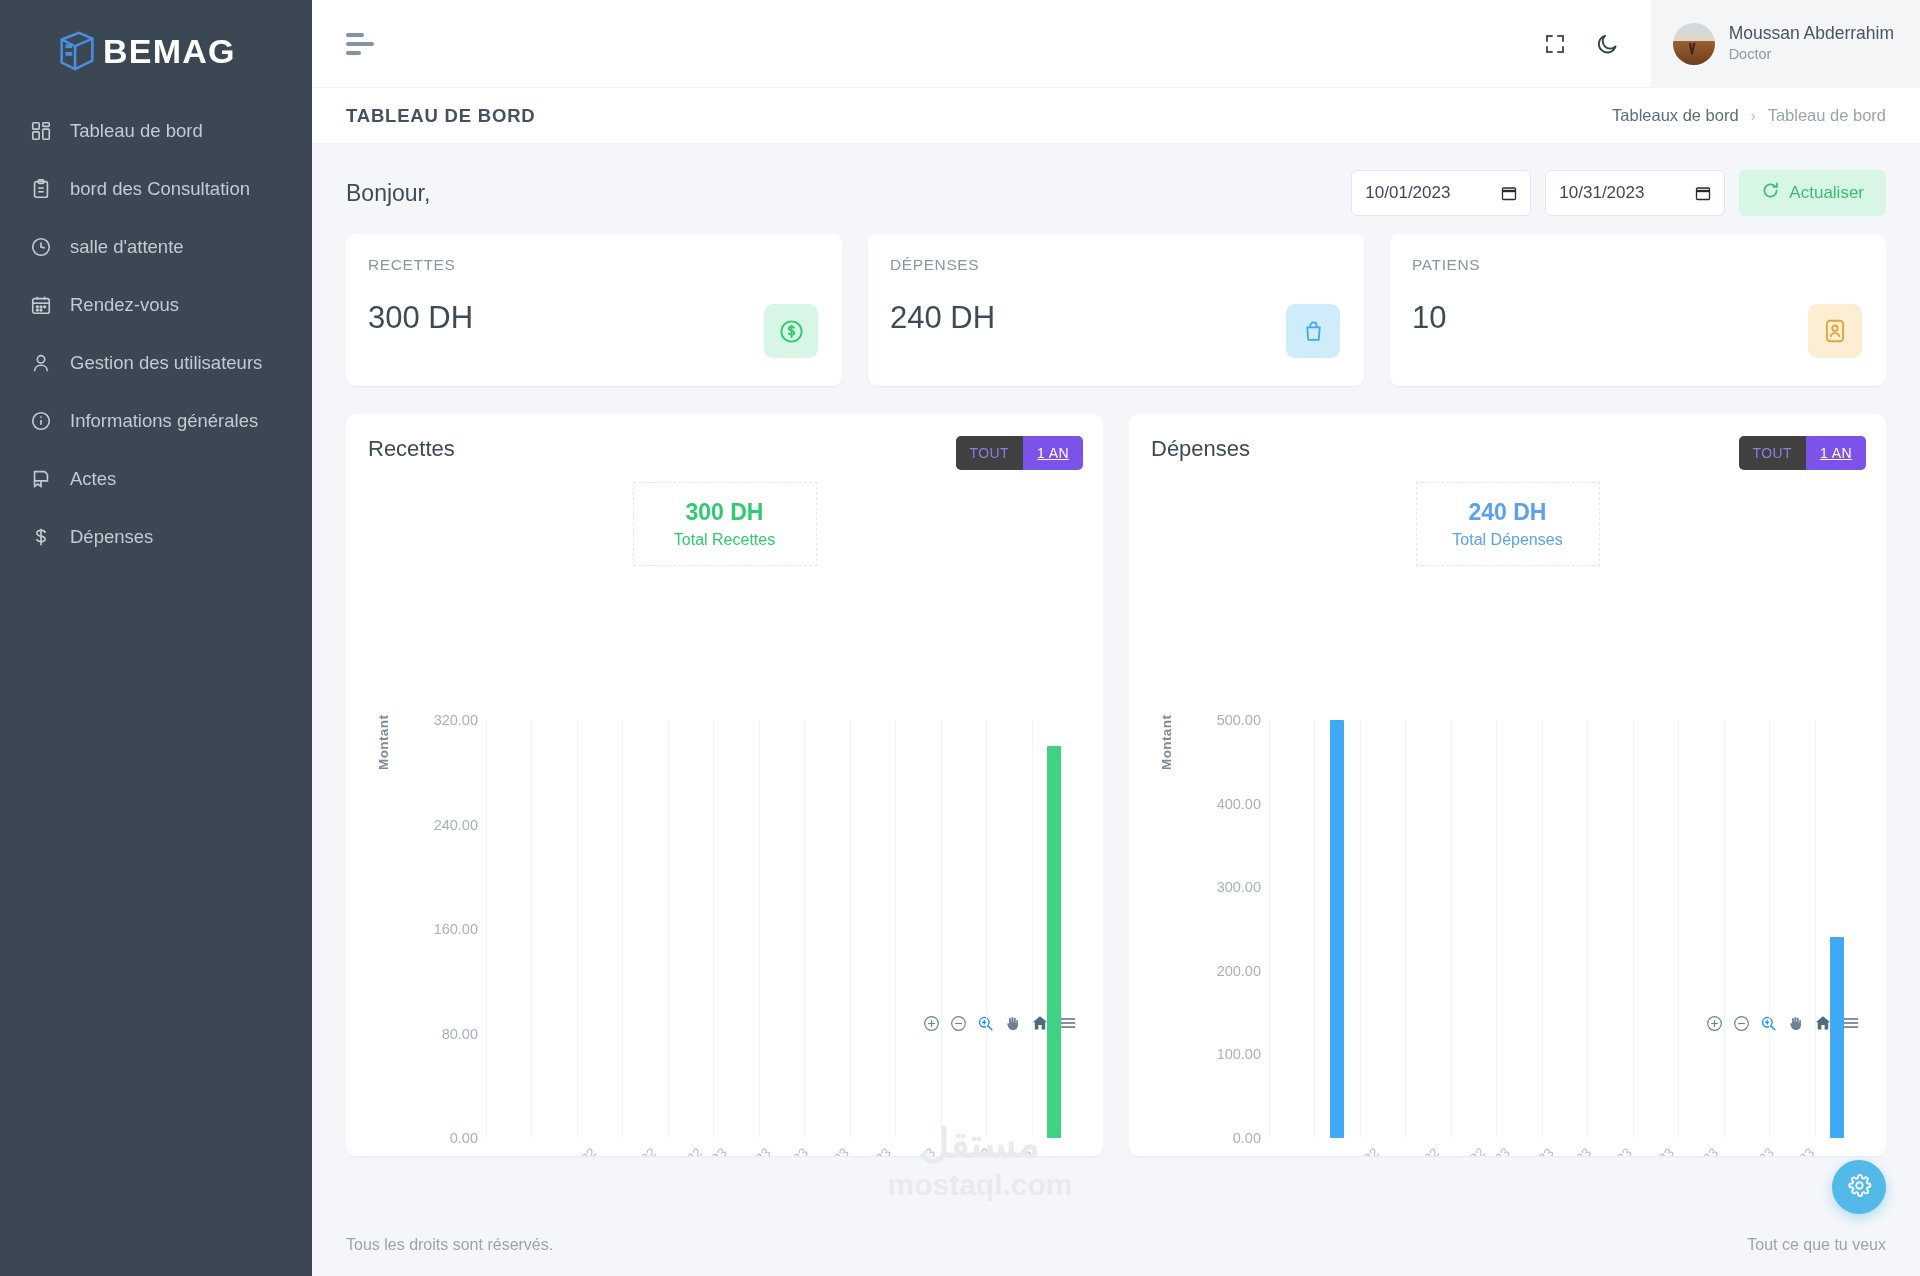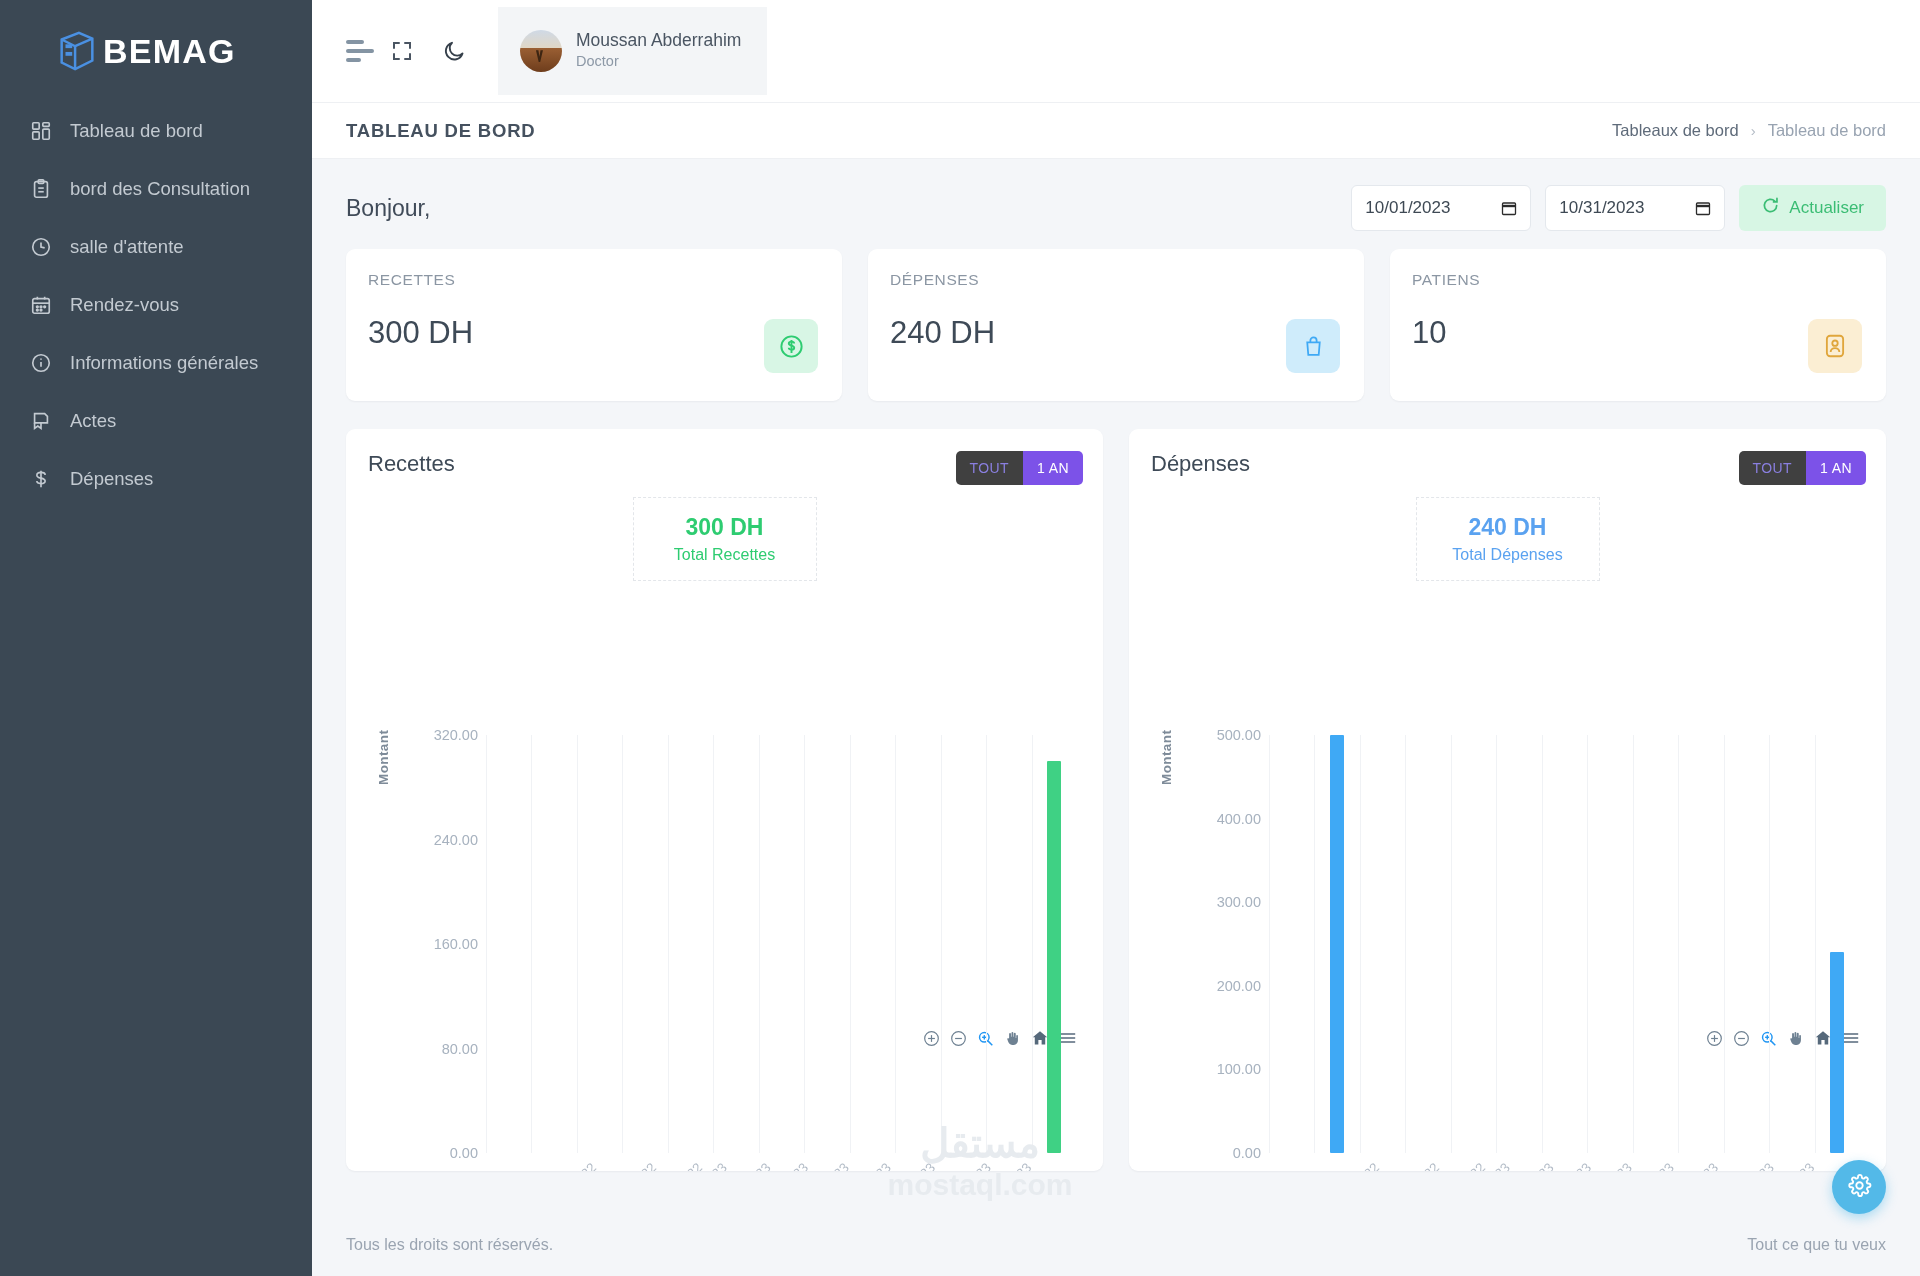--- a/index.html
+++ b/index.html
@@ -33,22 +33,22 @@
     color: #c3cad1; font-size: 18.5px; cursor: pointer;
     min-height: 58px;
   }
   .nav-ico { width: 22px; height: 22px; flex: none; display: block; }
   .nav-ico svg { display: block; }
 
   
   .main { flex: 1; display: flex; flex-direction: column; min-width: 0; background: #f4f6f9; }
 
   .topbar {
-    height: 103px; background: #ffffff;
-    display: flex; align-items: center; 
+    height: 88px; background: #ffffff;
+    display: flex; align-items: center; justify-content: space-between;
     padding-left: 34px; border-bottom: 1px solid #eef0f3;
   }
   .burger { width: 30px; cursor: pointer; display: flex; flex-direction: column; gap: 5px; }
   .burger i { display: block; height: 4px; border-radius: 2px; background: #8494a3; }
   .burger i:nth-child(1) { width: 18px; }
   .burger i:nth-child(2) { width: 28px; }
   .burger i:nth-child(3) { width: 15px; }
 
   .topbar-right { display: flex; align-items: center; height: 88px; }
   .tb-icon { width: 52px; height: 52px; display: flex; align-items: center; justify-content: center; cursor: pointer; }
@@ -123,21 +123,21 @@
     box-shadow: 0 1px 2px rgba(16,24,40,0.05);
   }
   .chart-head { display: flex; align-items: flex-start; justify-content: space-between; }
   .chart-title { font-size: 22px; color: #3e4a57; }
   .seg { display: flex; }
   .seg button {
     border: none; font-family: inherit; font-size: 14px; cursor: pointer;
     padding: 9px 14px; letter-spacing: .4px;
   }
   .seg .off { background: #404040; color: #8a7fe0; border-radius: 5px 0 0 5px; }
-  .seg .on  { background: #7c52e8; color: #ffffff; border-radius: 0 5px 5px 0; }
+  .seg .on  { background: #7c52e8; color: #ffffff; border-radius: 0 5px 5px 0; text-decoration: underline; }
 
   .totalbox {
     position: absolute; left: 50%; transform: translateX(-50%); top: 68px;
     width: 184px; height: 84px; border: 1px dashed #e3e6ea;
     display: flex; flex-direction: column; align-items: center; justify-content: center; gap: 5px;
   }
   .total-amt { font-size: 23px; font-weight: 700; }
   .total-cap { font-size: 16px; }
   .g-green .total-amt, .g-green .total-cap { color: #2ecc71; }
   .g-blue  .total-amt, .g-blue  .total-cap { color: #5aa2f0; }
@@ -242,20 +242,29 @@
             <line x1="8" y1="3" x2="8" y2="6"></line>
               <line x1="16" y1="3" x2="16" y2="6"></line>
             <circle cx="8" cy="14" r=".9" fill="#c3cad1"></circle>
               <circle cx="12" cy="14" r=".9" fill="#c3cad1"></circle>
             <circle cx="16" cy="14" r=".9" fill="#c3cad1"></circle>
               <circle cx="8" cy="17.5" r=".9" fill="#c3cad1"></circle>
             <circle cx="12" cy="17.5" r=".9" fill="#c3cad1"></circle>
           </svg>
           </span>
         <span>Rendez-vous</span>
+      </div>
+      <div class="nav-item">
+        <span class="nav-ico">
+          <svg viewBox="0 0 24 24" width="22" height="22" fill="none" stroke="#c3cad1" stroke-width="1.8">
+            <circle cx="12" cy="8" r="4"></circle>
+              <path d="M5 21c0-4 3.2-6.5 7-6.5S19 17 19 21"></path>
+          </svg>
+          </span>
+        <span>Gestion des utilisateurs</span>
       </div>
       <div class="nav-item">
         <span class="nav-ico">
           <svg viewBox="0 0 24 24" width="22" height="22" fill="none" stroke="#c3cad1" stroke-width="1.8">
             <circle cx="12" cy="12" r="9"></circle>
               <line x1="12" y1="11" x2="12" y2="16"></line>
             <circle cx="12" cy="7.8" r=".9" fill="#c3cad1" stroke="none"></circle>
           </svg>
           </span>
         <span>Informations générales</span>

